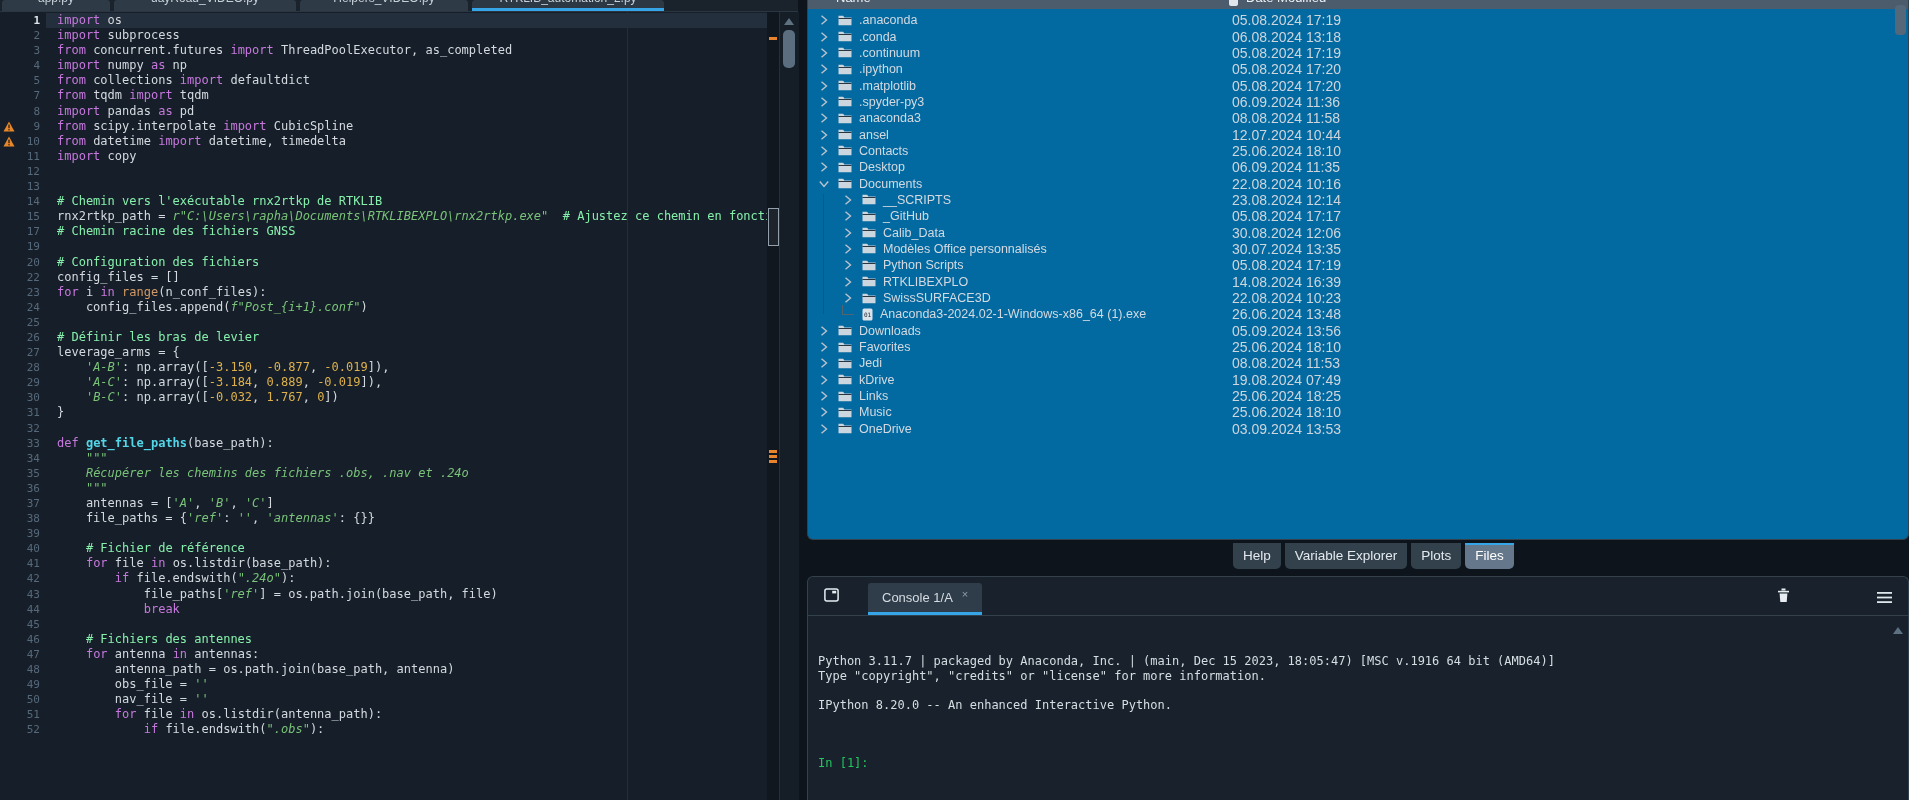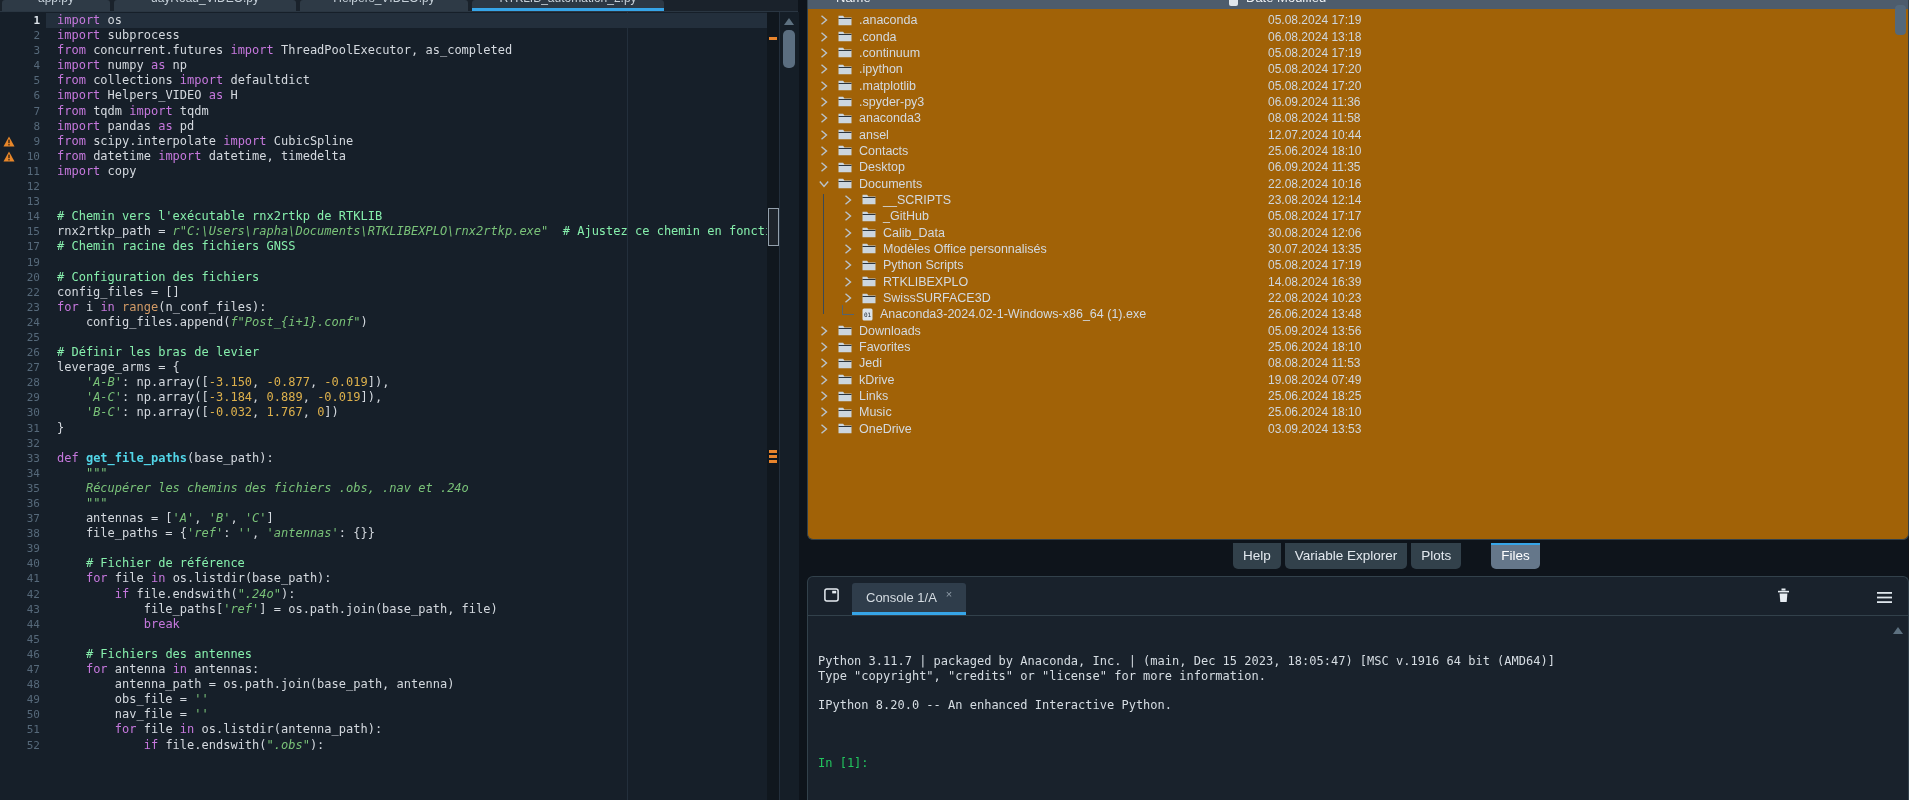--- a/index.html
+++ b/index.html
@@ -28,46 +28,46 @@
   .tk-kw{color:#c678dd}.tk-s{color:#7ac379;font-style:italic}.tk-c{color:#86efac}
   .tk-n{color:#deb14c}.tk-b{color:#d19a66}.tk-f{color:#52d6e8;font-weight:bold}.tk-t{color:#d4d9df}
   .scrollflag{position:absolute;left:767px;top:12px;bottom:0;width:12px;background:#10171e;}
   .flag{position:absolute;left:2px;width:8px;background:#e8842c;}
   .viewbox{position:absolute;left:1px;width:9px;height:36px;top:196px;border:1px solid #93a0ac;background:rgba(255,255,255,0.06);}
   .escroll{position:absolute;left:779px;top:12px;bottom:0;width:19px;background:#151e27;border-left:1px solid #232f3c;}
   .esb-arrow{position:absolute;left:4px;top:6px;width:0;height:0;border-left:5px solid transparent;
              border-right:5px solid transparent;border-bottom:7px solid #5d7180;}
   .esb-thumb{position:absolute;left:3px;top:18px;width:12px;height:38px;background:#5b6e80;border-radius:5px;}
   
-  .files{position:absolute;left:807px;top:0;width:1102px;height:540px;background:#a16207;
+  .files{position:absolute;left:807px;top:0;width:1102px;height:540px;background:#0369a1;
          border:1px solid #32414b;border-top:none;border-radius:0 0 6px 6px;box-sizing:border-box;}
   .fheader{position:absolute;left:0;top:0;right:0;height:9px;background:#4d5c6c;overflow:hidden;}
   .fheader .htext{position:absolute;top:-12px;height:20px;line-height:20px;font-size:13px;color:#eef2f6;white-space:nowrap;}
   .sorticon{position:absolute;top:-3px;width:9px;height:9px;background:#dfe6ec;border-radius:2px;}
   .ftree{position:absolute;left:0;top:12px;right:14px;}
   .frow{position:relative;height:16.35px;display:flex;align-items:center;font-size:12.5px;color:#d3dae1;}
   .chev{display:inline-flex;width:12px;justify-content:center;align-items:center;}
   .ficon{display:inline-flex;margin-left:8px;}
   .flabel{margin-left:7px;white-space:nowrap;}
-  .fdate{position:absolute;left:460px;font-size:12px;color:#ced6dd;white-space:nowrap;}
+  .fdate{position:absolute;left:424px;font-size:14px;color:#ced6dd;white-space:nowrap;}
   .connector{display:inline-block;width:11px;height:9px;border-left:1px solid #55636f;
              border-bottom:1px solid #55636f;transform:translateY(-4px);}
   .guide{position:absolute;width:1px;background:#3b4955;}
   .fscroll-thumb{position:absolute;right:2px;top:5px;width:11px;height:30px;background:#54687a;border-radius:4px;}
   
   .ptabs{position:absolute;left:1233px;top:543px;height:26px;display:flex;gap:4px;z-index:2;}
   .ptab{height:26px;line-height:25px;padding:0 10px;background:#32414b;color:#e3e9ef;font-size:13.5px;
         border-radius:0 0 5px 5px;box-sizing:border-box;}
-  .ptab.active{background:#65778a;color:#ffffff;border-top:2px solid #36a5e8;line-height:22px;margin-left:26px;}
+  .ptab.active{background:#65778a;color:#ffffff;border-top:2px solid #36a5e8;line-height:22px;}
   
   .console{position:absolute;left:807px;top:576px;width:1102px;height:224px;background:#19222c;
            border:1px solid #32414b;border-bottom:none;border-radius:6px 6px 0 0;box-sizing:border-box;}
   .chead{position:absolute;left:0;top:0;right:0;height:38px;border-bottom:1px solid #32414b;}
   .cwin-icon{position:absolute;left:16px;top:11px;}
-  .ctab{position:absolute;left:44px;top:6px;height:32px;background:#2f3d4b;border-radius:3px 3px 0 0;
+  .ctab{position:absolute;left:60px;top:6px;height:32px;background:#2f3d4b;border-radius:3px 3px 0 0;
         border-bottom:3px solid #36a5e8;box-sizing:border-box;padding:3px 14px;display:flex;align-items:center;}
   .ctab .clabel{font-size:13px;color:#d5dce2;}
   .ctab .cclose{font-size:11px;color:#909da9;margin-left:9px;transform:translateY(-4px);}
   .cbtn{position:absolute;top:11px;}
   .stopsq{width:11px;height:11px;background:#5c666f;border-radius:2px;}
   .cbody{position:absolute;left:10px;top:48px;right:20px;font-family:"DejaVu Sans Mono",monospace;
          font-size:12px;line-height:14.5px;color:#d6dde3;white-space:pre;}
   .cprompt{color:#22c55e;}
   .cup{position:absolute;right:5px;top:50px;width:0;height:0;border-left:5px solid transparent;
        border-right:5px solid transparent;border-bottom:7px solid #5d7180;}
@@ -93,21 +93,20 @@
         </div>
       </div>
     <div class="codewrap">
       <div class="ruler"></div>
       <div class="lines" id="codelines">
           <div class="cline cur"><span class="lnum">1</span><span class="codetxt"><span class="tk-kw">import</span><span class="tk-t"> os</span></span></div>
           <div class="cline"><span class="lnum">2</span><span class="codetxt"><span class="tk-kw">import</span><span class="tk-t"> subprocess</span></span></div>
           <div class="cline"><span class="lnum">3</span><span class="codetxt"><span class="tk-kw">from</span><span class="tk-t"> concurrent.futures </span><span class="tk-kw">import</span><span class="tk-t"> ThreadPoolExecutor, as_completed</span></span></div>
           <div class="cline"><span class="lnum">4</span><span class="codetxt"><span class="tk-kw">import</span><span class="tk-t"> numpy </span><span class="tk-kw">as</span><span class="tk-t"> np</span></span></div>
           <div class="cline"><span class="lnum">5</span><span class="codetxt"><span class="tk-kw">from</span><span class="tk-t"> collections </span><span class="tk-kw">import</span><span class="tk-t"> defaultdict</span></span></div>
-          <div class="cline"><span class="lnum">6</span><span class="codetxt"><span class="tk-kw">import</span><span class="tk-t"> Helpers_VIDEO </span><span class="tk-kw">as</span><span class="tk-t"> H</span></span></div>
           <div class="cline"><span class="lnum">7</span><span class="codetxt"><span class="tk-kw">from</span><span class="tk-t"> tqdm </span><span class="tk-kw">import</span><span class="tk-t"> tqdm</span></span></div>
           <div class="cline"><span class="lnum">8</span><span class="codetxt"><span class="tk-kw">import</span><span class="tk-t"> pandas </span><span class="tk-kw">as</span><span class="tk-t"> pd</span></span></div>
           <div class="cline"><span class="warnico"><svg width="12" height="11" viewBox="0 0 12 11">
                 <path d="M6 0.5 L11.5 10.5 H0.5 Z" fill="#e8872a"></path>
                 <rect x="5.35" y="3.6" width="1.3" height="3.6" fill="#2a1d10"></rect>
                 <rect x="5.35" y="8.1" width="1.3" height="1.3" fill="#2a1d10"></rect>
               </svg></span><span class="lnum">9</span><span class="codetxt"><span class="tk-kw">from</span><span class="tk-t"> scipy.interpolate </span><span class="tk-kw">import</span><span class="tk-t"> CubicSpline</span></span></div>
           <div class="cline"><span class="warnico"><svg width="12" height="11" viewBox="0 0 12 11">
                 <path d="M6 0.5 L11.5 10.5 H0.5 Z" fill="#e8872a"></path>
                 <rect x="5.35" y="3.6" width="1.3" height="3.6" fill="#2a1d10"></rect>

